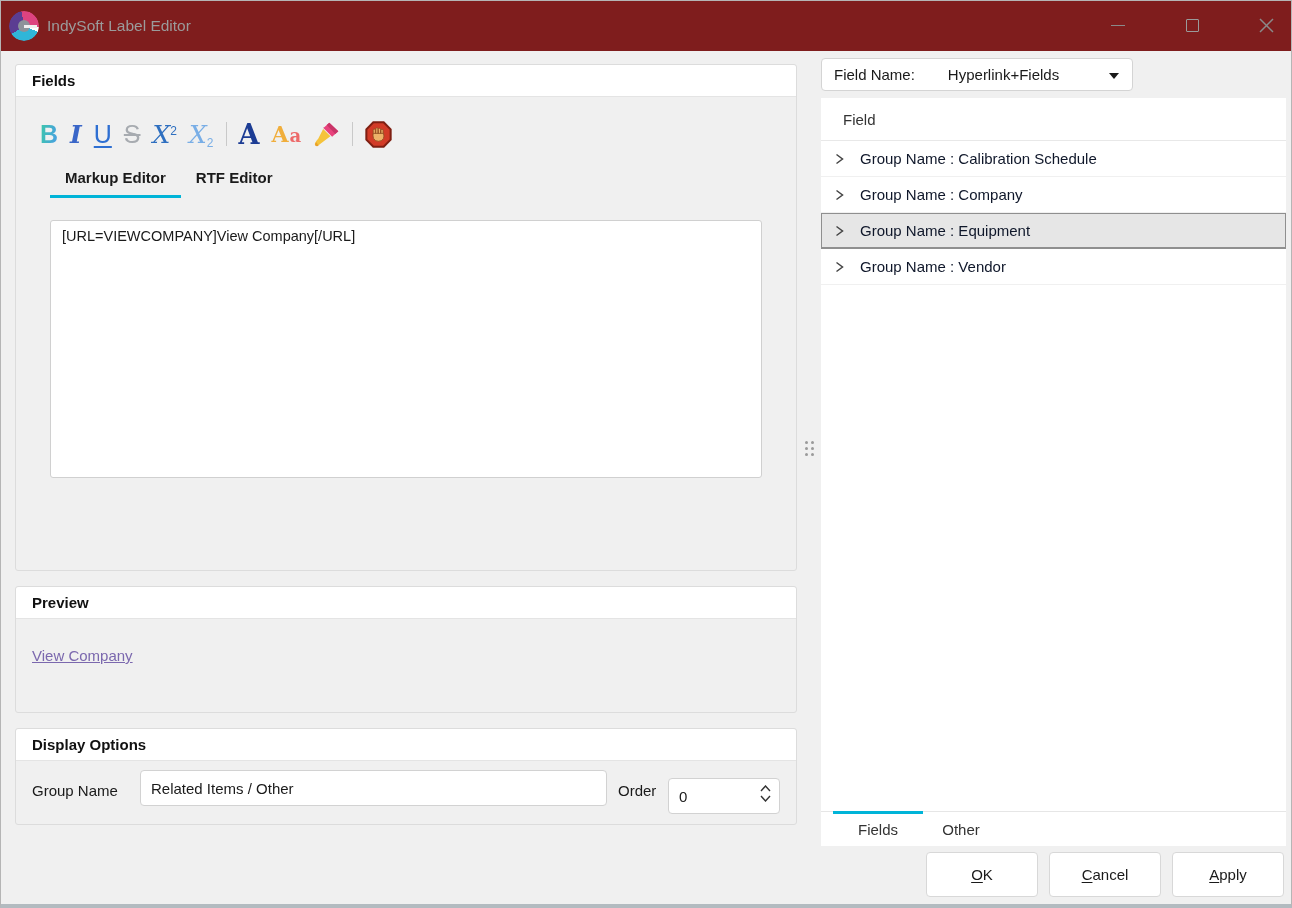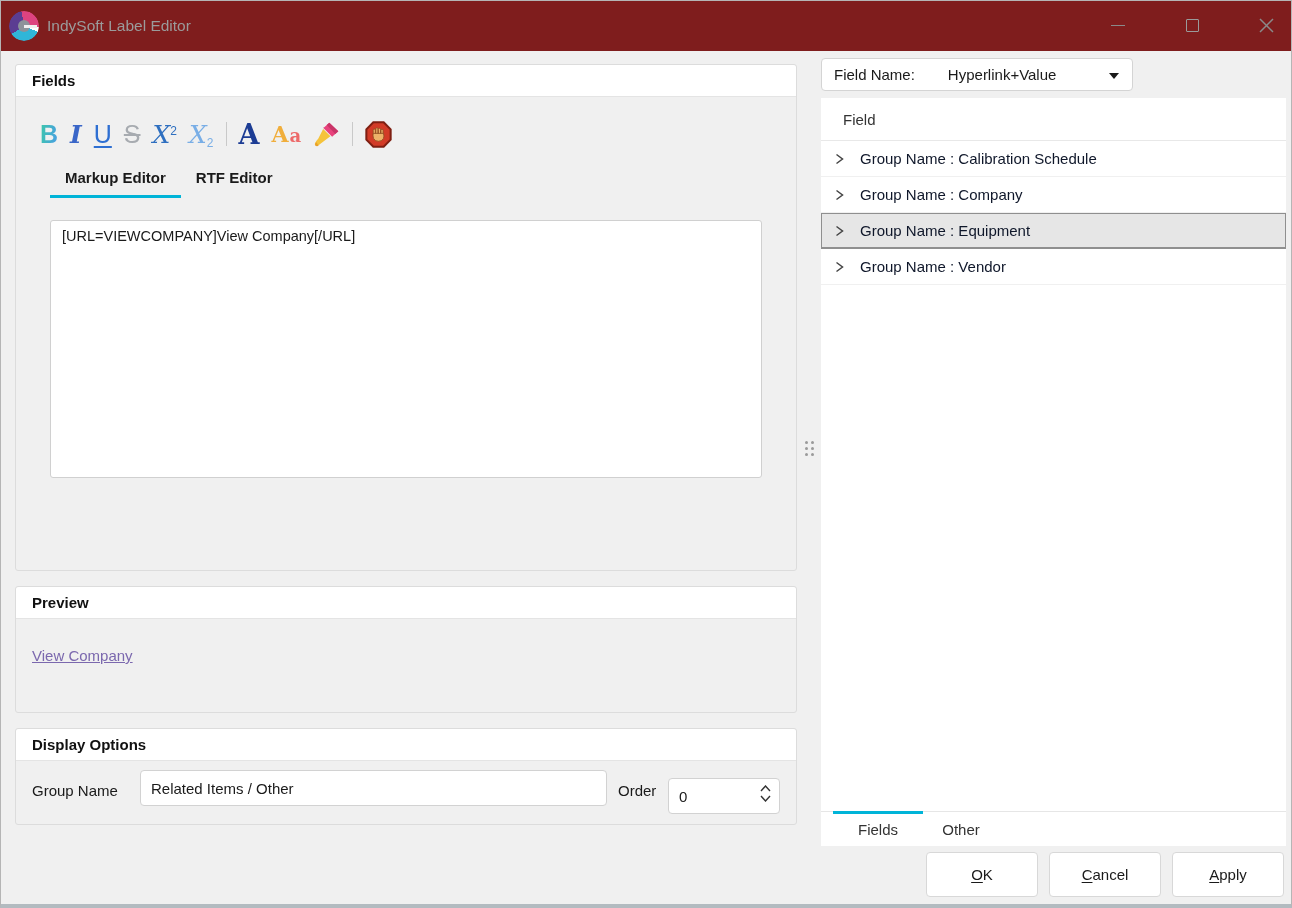--- a/index.html
+++ b/index.html
@@ -241,21 +241,21 @@
     <i></i>
       <i></i>
       <i></i>
       <i></i>
       <i></i>
       <i></i>
   </div>
 
   <div class="field-dropdown">
     <span>Field Name:</span>
-    <span class="val">Hyperlink+Value</span>
+    <span class="val">Hyperlink+Fields</span>
     <span class="dd-arrow"></span>
   </div>
 
   <div class="field-list">
     <div class="field-list-header">Field</div>
 
     <div class="tree-row">
       <span class="chev">
         <svg width="11" height="12" viewBox="0 0 11 12">
             <polyline points="2.5,1.5 8.5,6 2.5,10.5" fill="none" stroke="#444" stroke-width="1.5"></polyline>

